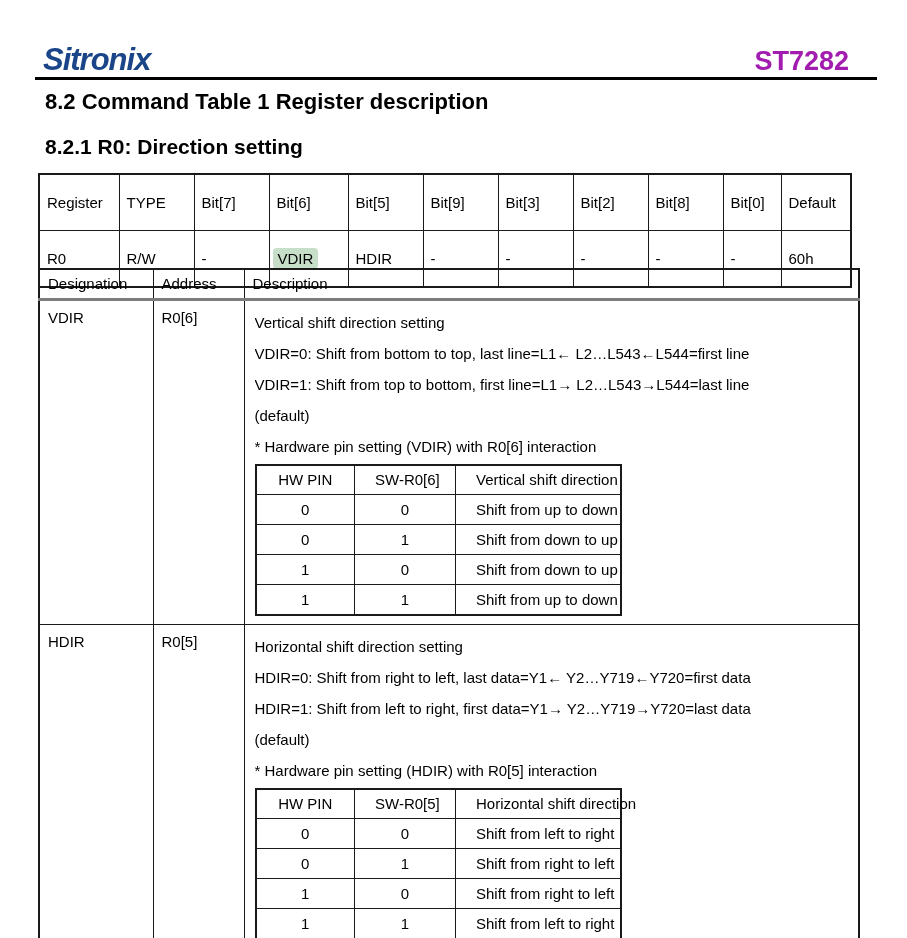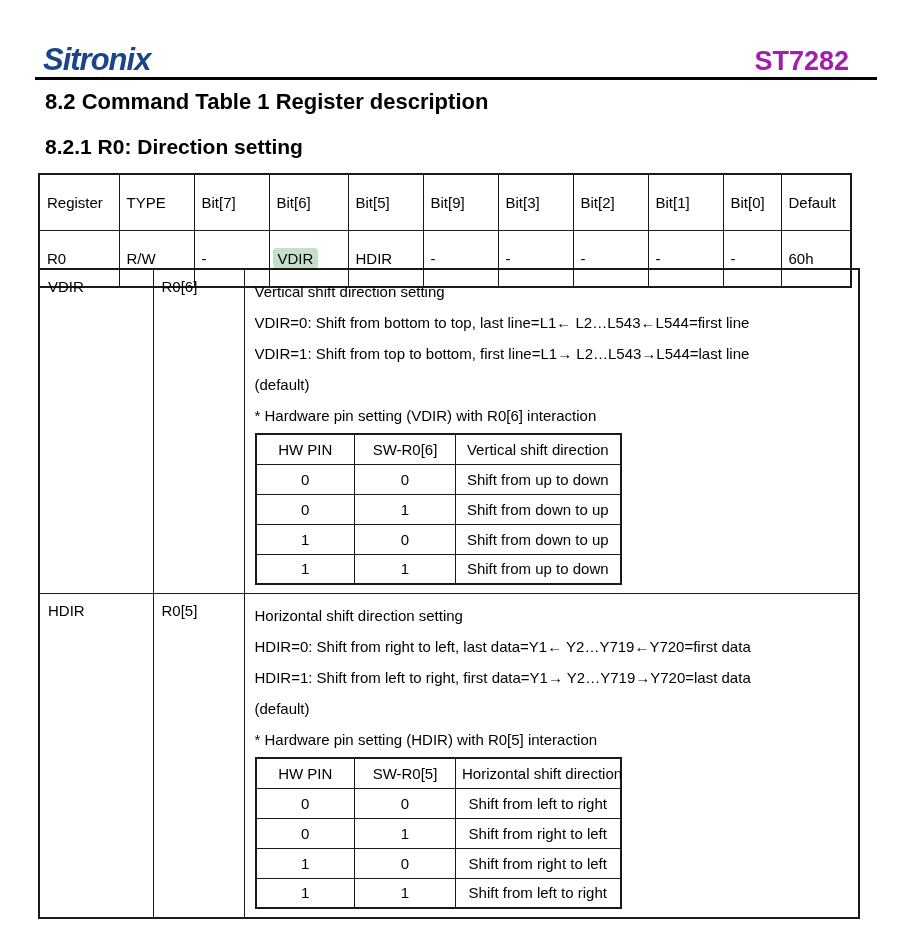--- a/index.html
+++ b/index.html
@@ -77,21 +77,21 @@
   .line { line-height: 31px; height: 31px; white-space: nowrap; overflow: hidden; }
 
   
   .inner-table {
     width: 367px; margin-top: 2px; margin-bottom: 4px;
     border: 2px solid #1a1a1a;
   }
   .inner-table th, .inner-table td {
     border: 1px solid #1a1a1a;
     text-align: center; vertical-align: middle;
-    height: 30px; padding: 0 6px; white-space: nowrap; margin-left: 20px;
+    height: 30px; padding: 0 20px; white-space: nowrap; margin-left: 20px;
   }
 </style>
 </head>
 <body>
 
 <div class="page">
 
   <div class="hdr">
     <div class="logo">Sitronix</div>
     <div class="product">ST7282</div>
@@ -117,21 +117,21 @@
     <tbody>
     <tr>
       <th>Register</th>
       <th>TYPE</th>
       <th>Bit[7]</th>
       <th>Bit[6]</th>
       <th>Bit[5]</th>
       <th>Bit[9]</th>
       <th>Bit[3]</th>
       <th>Bit[2]</th>
-      <th>Bit[1]</th>
+      <th>Bit[8]</th>
       <th>Bit[0]</th>
       <th>Default</th>
     </tr>
     <tr>
       <td>R0</td>
       <td>R/W</td>
       <td>-</td>
       <td><span class="hl">VDIR</span></td>
       <td>HDIR</td>
       <td>-</td>
@@ -144,20 +144,25 @@
     </tbody>
   </table>
 
   <table class="desc-table">
     <colgroup>
       <col style="width:114px">
         <col style="width:91px">
         <col style="width:615px">
     </colgroup>
     <tbody>
+    <tr class="head-row">
+      <th>Designation</th>
+      <th>Address</th>
+      <th>Description</th>
+    </tr>
 
     <tr>
       <td class="cell-designation">VDIR</td>
       <td class="cell-address">R0[6]</td>
       <td class="cell-desc">
         <div class="line">Vertical shift direction setting</div>
         <div class="line">VDIR=0: Shift from bottom to top, last line=L1← L2…L543←L544=first line</div>
         <div class="line">VDIR=1: Shift from top to bottom, first line=L1→ L2…L543→L544=last line</div>
         <div class="line">(default)</div>
         <div class="line">* Hardware pin setting (VDIR) with R0[6] interaction</div>

